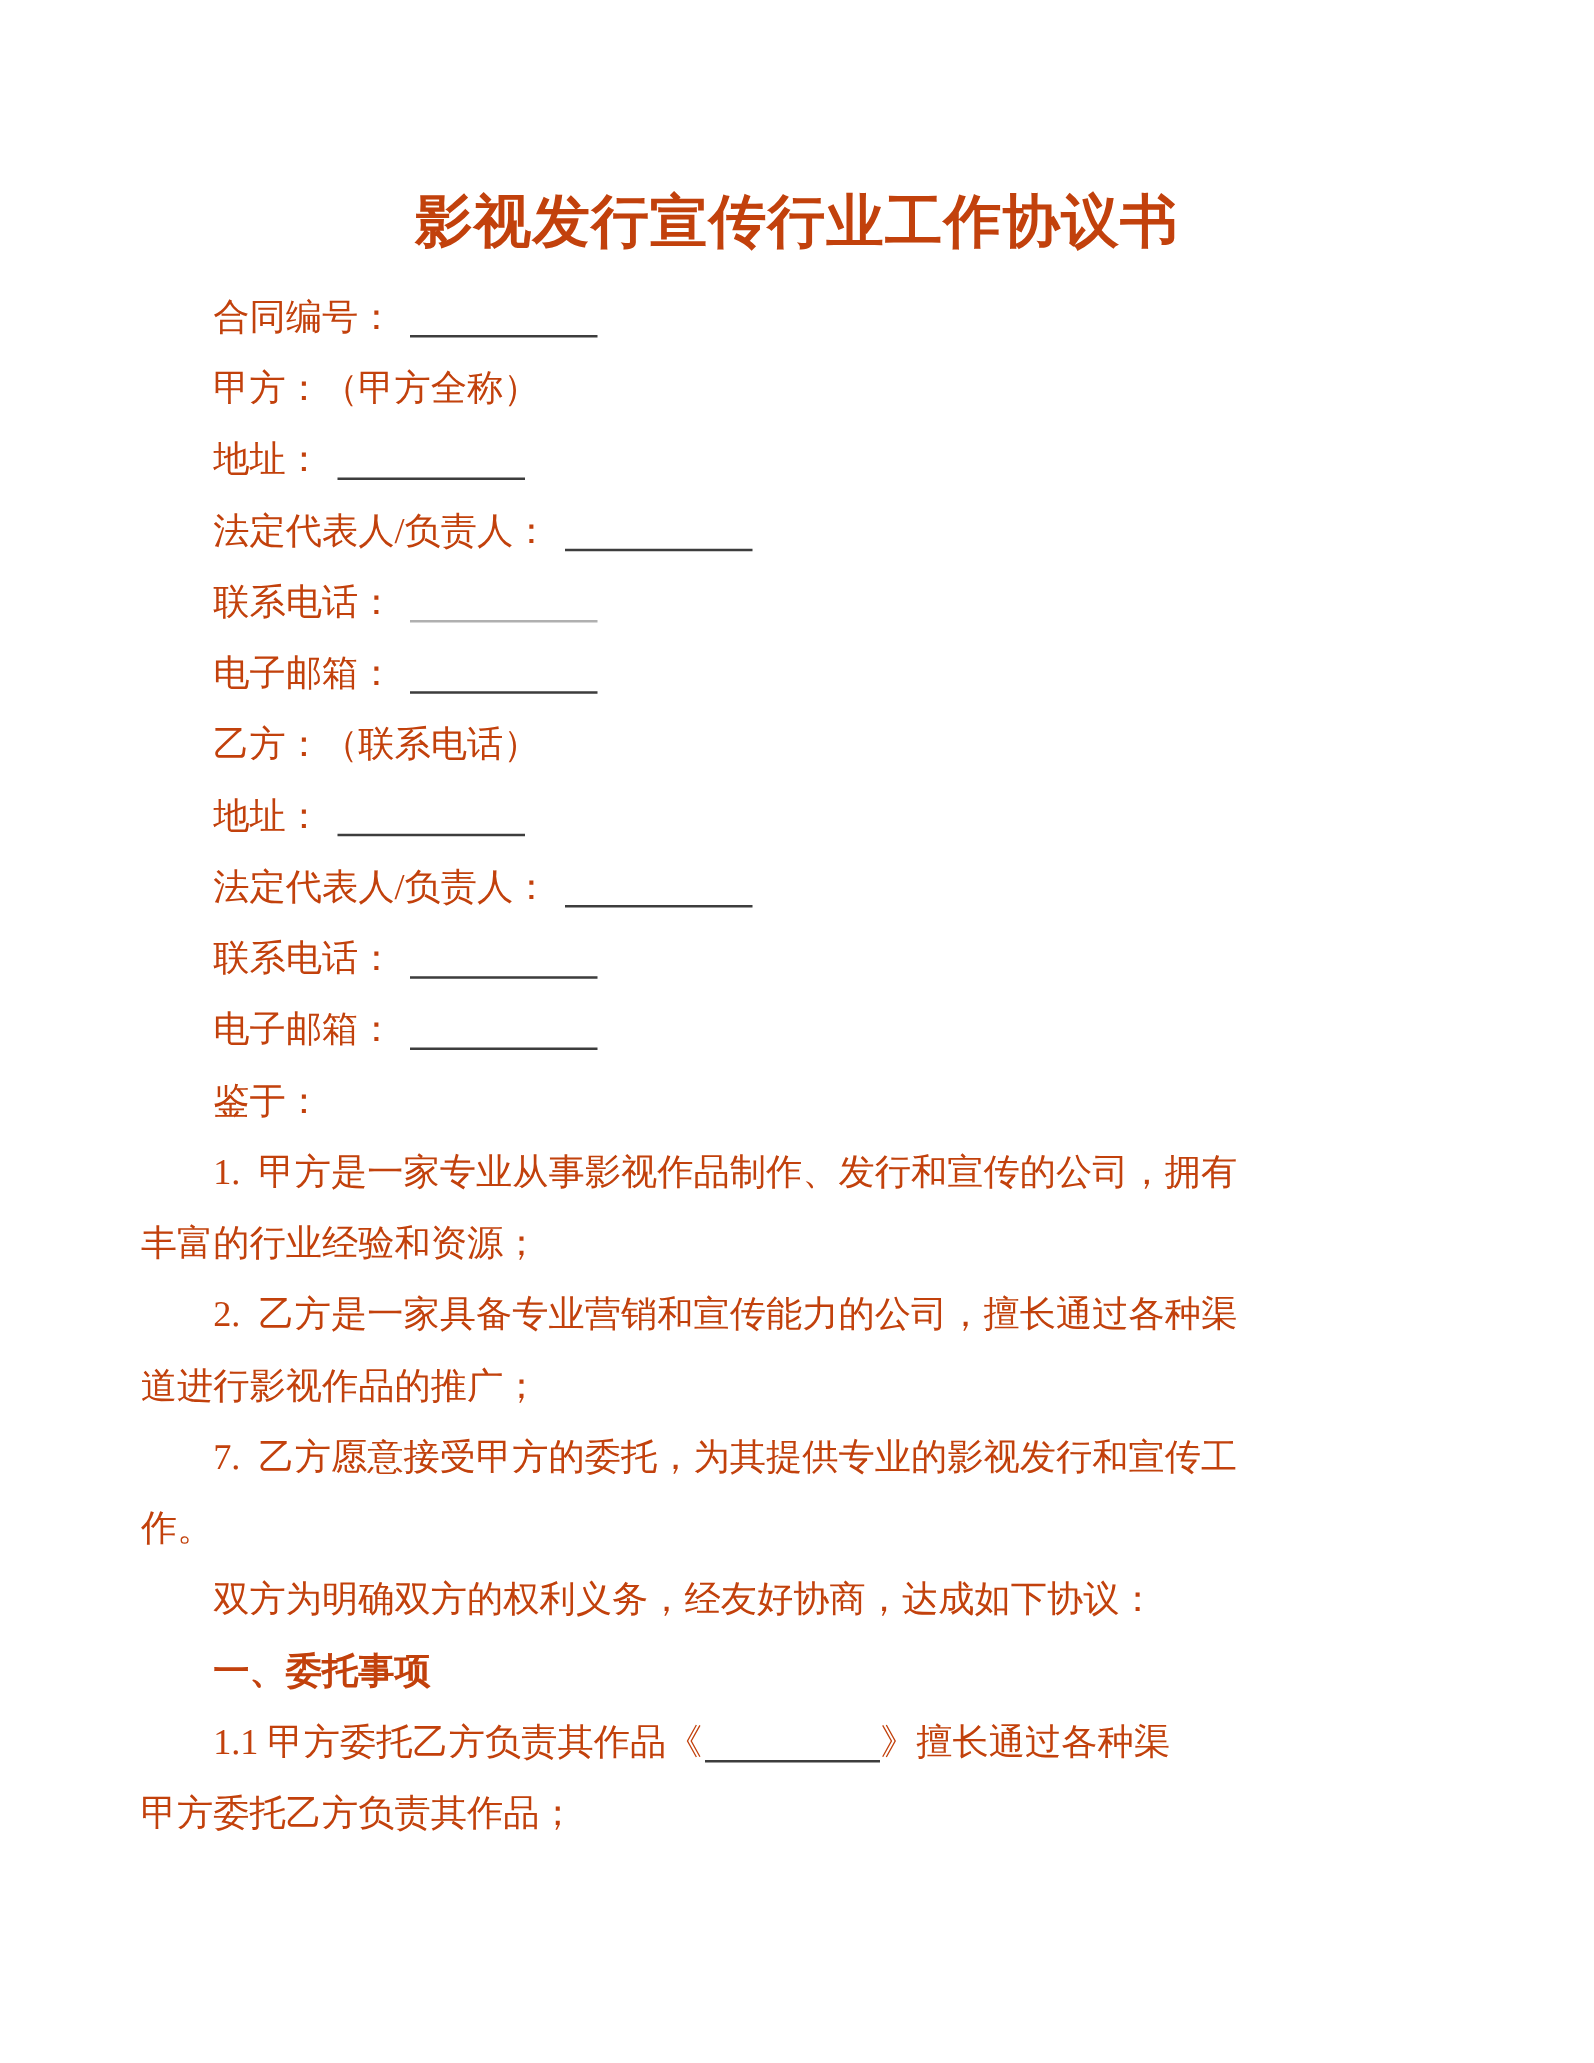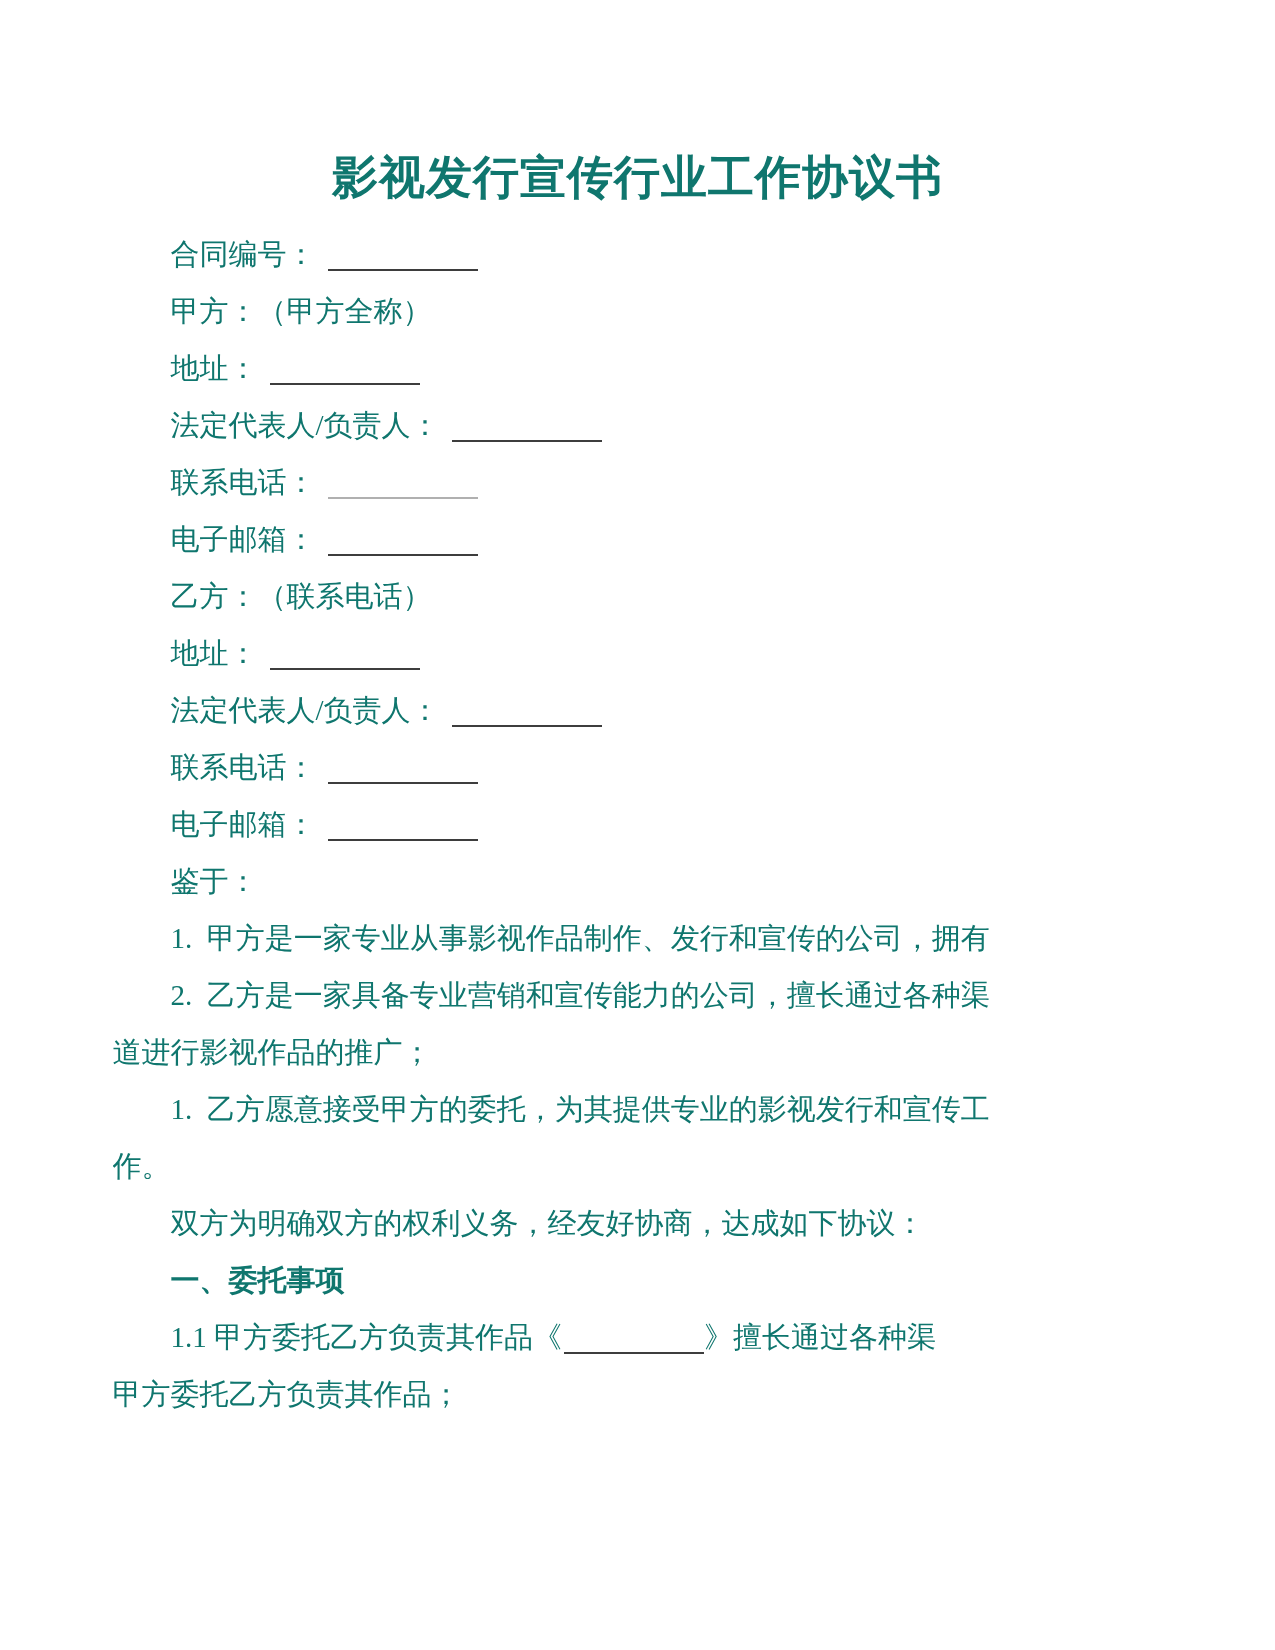--- a/index.html
+++ b/index.html
@@ -6,21 +6,21 @@
     margin: 0;
     padding: 0;
     background: #ffffff;
   }
   .page {
     position: relative;
     width: 1050px;
     height: 1650px;
     margin: 0 auto;
     background: #ffffff;
-    color: #0f766e;
+    color: #c2410c;
     font-family: "Liberation Serif", "DejaVu Serif", serif;
     overflow: hidden;
   }
   .title {
     margin: 0;
     padding-top: 150px;
     text-align: center;
     font-size: 46px;
     font-weight: bold;
     line-height: 56px;
@@ -57,22 +57,23 @@
       <div class="line indent"><span>法定代表人/负责人：</span><span class="blank" style="width: 150px; border-bottom-color: rgb(61, 61, 61); margin-left: 12px;"></span></div>
       <div class="line indent"><span>联系电话：</span><span class="blank" style="width: 150px; border-bottom-color: rgb(176, 176, 176); margin-left: 12px;"></span></div>
       <div class="line indent"><span>电子邮箱：</span><span class="blank" style="width: 150px; border-bottom-color: rgb(61, 61, 61); margin-left: 12px;"></span></div>
       <div class="line indent"><span>乙方：（联系电话）</span></div>
       <div class="line indent"><span>地址：</span><span class="blank" style="width: 150px; border-bottom-color: rgb(61, 61, 61); margin-left: 12px;"></span></div>
       <div class="line indent"><span>法定代表人/负责人：</span><span class="blank" style="width: 150px; border-bottom-color: rgb(61, 61, 61); margin-left: 12px;"></span></div>
       <div class="line indent"><span>联系电话：</span><span class="blank" style="width: 150px; border-bottom-color: rgb(61, 61, 61); margin-left: 12px;"></span></div>
       <div class="line indent"><span>电子邮箱：</span><span class="blank" style="width: 150px; border-bottom-color: rgb(61, 61, 61); margin-left: 12px;"></span></div>
       <div class="line indent"><span>鉴于：</span></div>
       <div class="line indent"><span>1.  甲方是一家专业从事影视作品制作、发行和宣传的公司，拥有</span></div>
+      <div class="line"><span>丰富的行业经验和资源；</span></div>
       <div class="line indent"><span>2.  乙方是一家具备专业营销和宣传能力的公司，擅长通过各种渠</span></div>
       <div class="line"><span>道进行影视作品的推广；</span></div>
-      <div class="line indent"><span>1.  乙方愿意接受甲方的委托，为其提供专业的影视发行和宣传工</span></div>
+      <div class="line indent"><span>7.  乙方愿意接受甲方的委托，为其提供专业的影视发行和宣传工</span></div>
       <div class="line"><span>作。</span></div>
       <div class="line indent"><span>双方为明确双方的权利义务，经友好协商，达成如下协议：</span></div>
       <div class="line indent bold"><span>一、委托事项</span></div>
       <div class="line indent"><span>1.1 甲方委托乙方负责其作品《</span><span class="blank" style="width: 140px; border-bottom-color: rgb(61, 61, 61); margin-left: 2px;"></span><span>》擅长通过各种渠</span></div>
       <div class="line"><span>甲方委托乙方负责其作品；</span></div>
     </div>
 </div>
 
 </body></html>

